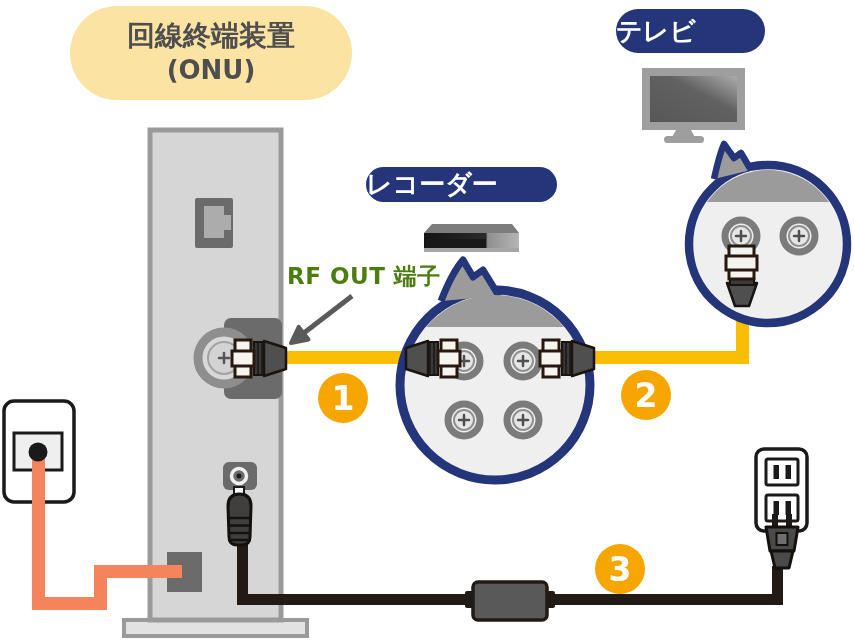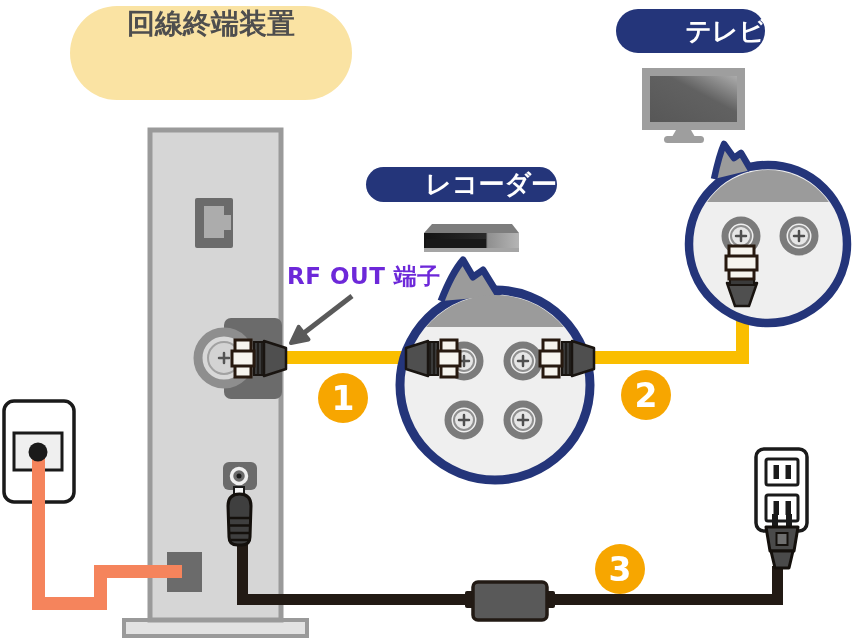--- a/index.html
+++ b/index.html
@@ -4,33 +4,33 @@
 <style>
   html,body{margin:0;padding:0;background:#ffffff;}
   .canvas{
     position:relative;width:854px;height:644px;overflow:hidden;background:#ffffff;
     font-family:"DejaVu Sans",sans-serif;
   }
   .art{position:absolute;left:0;top:0;}
   .label-layer{position:absolute;left:0;top:0;width:854px;height:644px;pointer-events:none;}
   .onu-blob{
     position:absolute;left:70px;top:6px;width:282px;height:94px;border-radius:48px;
-    background:#FAE3A3;display:flex;flex-direction:column;align-items:center;
+    background:#FAE3A3;display:flex;flex-direction:column;align-items:center;justify-content:center;
     color:#4E4E4E;font-weight:bold;text-align:center;line-height:1.28;
   }
   .onu-blob .l1{font-size:28px;}
   .onu-blob .l2{font-size:26px;}
   .pill{
     position:absolute;background:#24357A;color:#ffffff;font-weight:bold;
-    display:flex;align-items:center;justify-content:flex-end;
+    display:flex;align-items:center;justify-content:flex-start;
   }
   .pill-recorder{left:366px;top:167px;width:191px;height:35px;border-radius:22px;font-size:26px;}
   .pill-tv{left:616px;top:9px;width:149px;height:44px;border-radius:22px;font-size:26px;}
   .rf-label{
-    position:absolute;left:287px;top:261px;font-size:23px;font-weight:bold;color:#6d28d9;
+    position:absolute;left:287px;top:261px;font-size:23px;font-weight:bold;color:#4d7c0f;
     white-space:nowrap;letter-spacing:0.5px;
   }
   .step{
     position:absolute;width:50px;height:50px;border-radius:50%;
     background:#F7A600;color:#ffffff;font-weight:800;font-size:33px;
     display:flex;align-items:center;justify-content:center;
   }
   .step-1{left:318px;top:373px;}
   .step-2{left:621px;top:370px;}
   .step-3{left:595px;top:544px;}
@@ -198,20 +198,21 @@
       <rect x="424" y="233" width="95" height="17" fill="url(#recFrontGrad)"></rect>
       <rect x="426" y="239" width="60" height="9" fill="#191919"></rect>
       <rect x="424" y="248" width="95" height="4" fill="#A5A5A5"></rect>
     </g>
   </svg>
 
   <div class="label-layer">
 
     <div class="onu-blob">
       <span class="l1">回線終端装置</span>
+      <span class="l2">(ONU)</span>
     </div>
 
     <div class="pill pill-recorder">
       <span>レコーダー</span>
     </div>
 
     <div class="pill pill-tv">
       <span>テレビ</span>
     </div>
 

